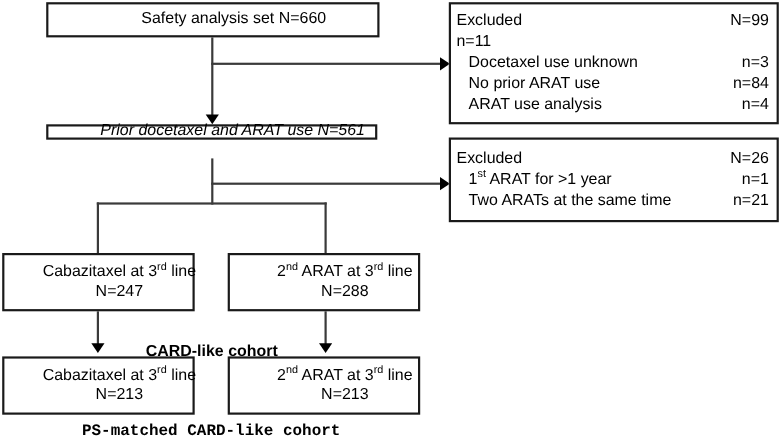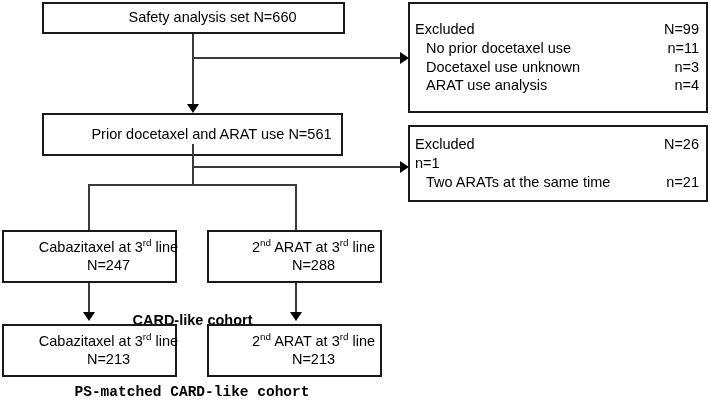--- a/index.html
+++ b/index.html
@@ -108,48 +108,52 @@
 
   <div class="hline" style="left:192px; top:57px; width:215px;"></div>
   <div class="arrow-right" style="left:400px; top:52px;"></div>
 
   <div class="excl" style="left:408px; top:2px; width:300px; height:111px;">
     <div class="excl-row">
       <span class="lbl">Excluded</span>
       <span class="val">N=99</span>
     </div>
     <div class="excl-row sub">
-      <span class="lbl">No prior docetaxel use</span>
       <span class="val">n=11</span>
     </div>
     <div class="excl-row sub">
       <span class="lbl">Docetaxel use unknown</span>
       <span class="val">n=3</span>
     </div>
     <div class="excl-row sub">
+      <span class="lbl">No prior ARAT use</span>
+      <span class="val">n=84</span>
+    </div>
+    <div class="excl-row sub">
       <span class="lbl">ARAT use analysis</span>
       <span class="val">n=4</span>
     </div>
   </div>
 
-  <div class="box" style="left:42px; top:113px; width:301px; height:43px;">
+  <div class="box" style="left:42px; top:113px; width:301px; height:14px;font-style:italic;">
     <span class="ln">Prior docetaxel and ARAT use N=561</span>
   </div>
 
   <div class="vline" style="left:192px; top:144px; height:42px;"></div>
 
   <div class="hline" style="left:192px; top:166px; width:215px;"></div>
   <div class="arrow-right" style="left:400px; top:161px;"></div>
 
   <div class="excl" style="left:408px; top:125px; width:300px; height:77px;">
     <div class="excl-row">
       <span class="lbl">Excluded</span>
       <span class="val">N=26</span>
     </div>
     <div class="excl-row sub">
+      <span class="lbl"><span>1</span><sup>st</sup><span> ARAT for &gt;1 year</span></span>
       <span class="val">n=1</span>
     </div>
     <div class="excl-row sub">
       <span class="lbl">Two ARATs at the same time</span>
       <span class="val">n=21</span>
     </div>
   </div>
 
   <div class="hline" style="left:88px; top:184px; width:209px;"></div>
   <div class="vline" style="left:88px; top:184px; height:46px;"></div>

